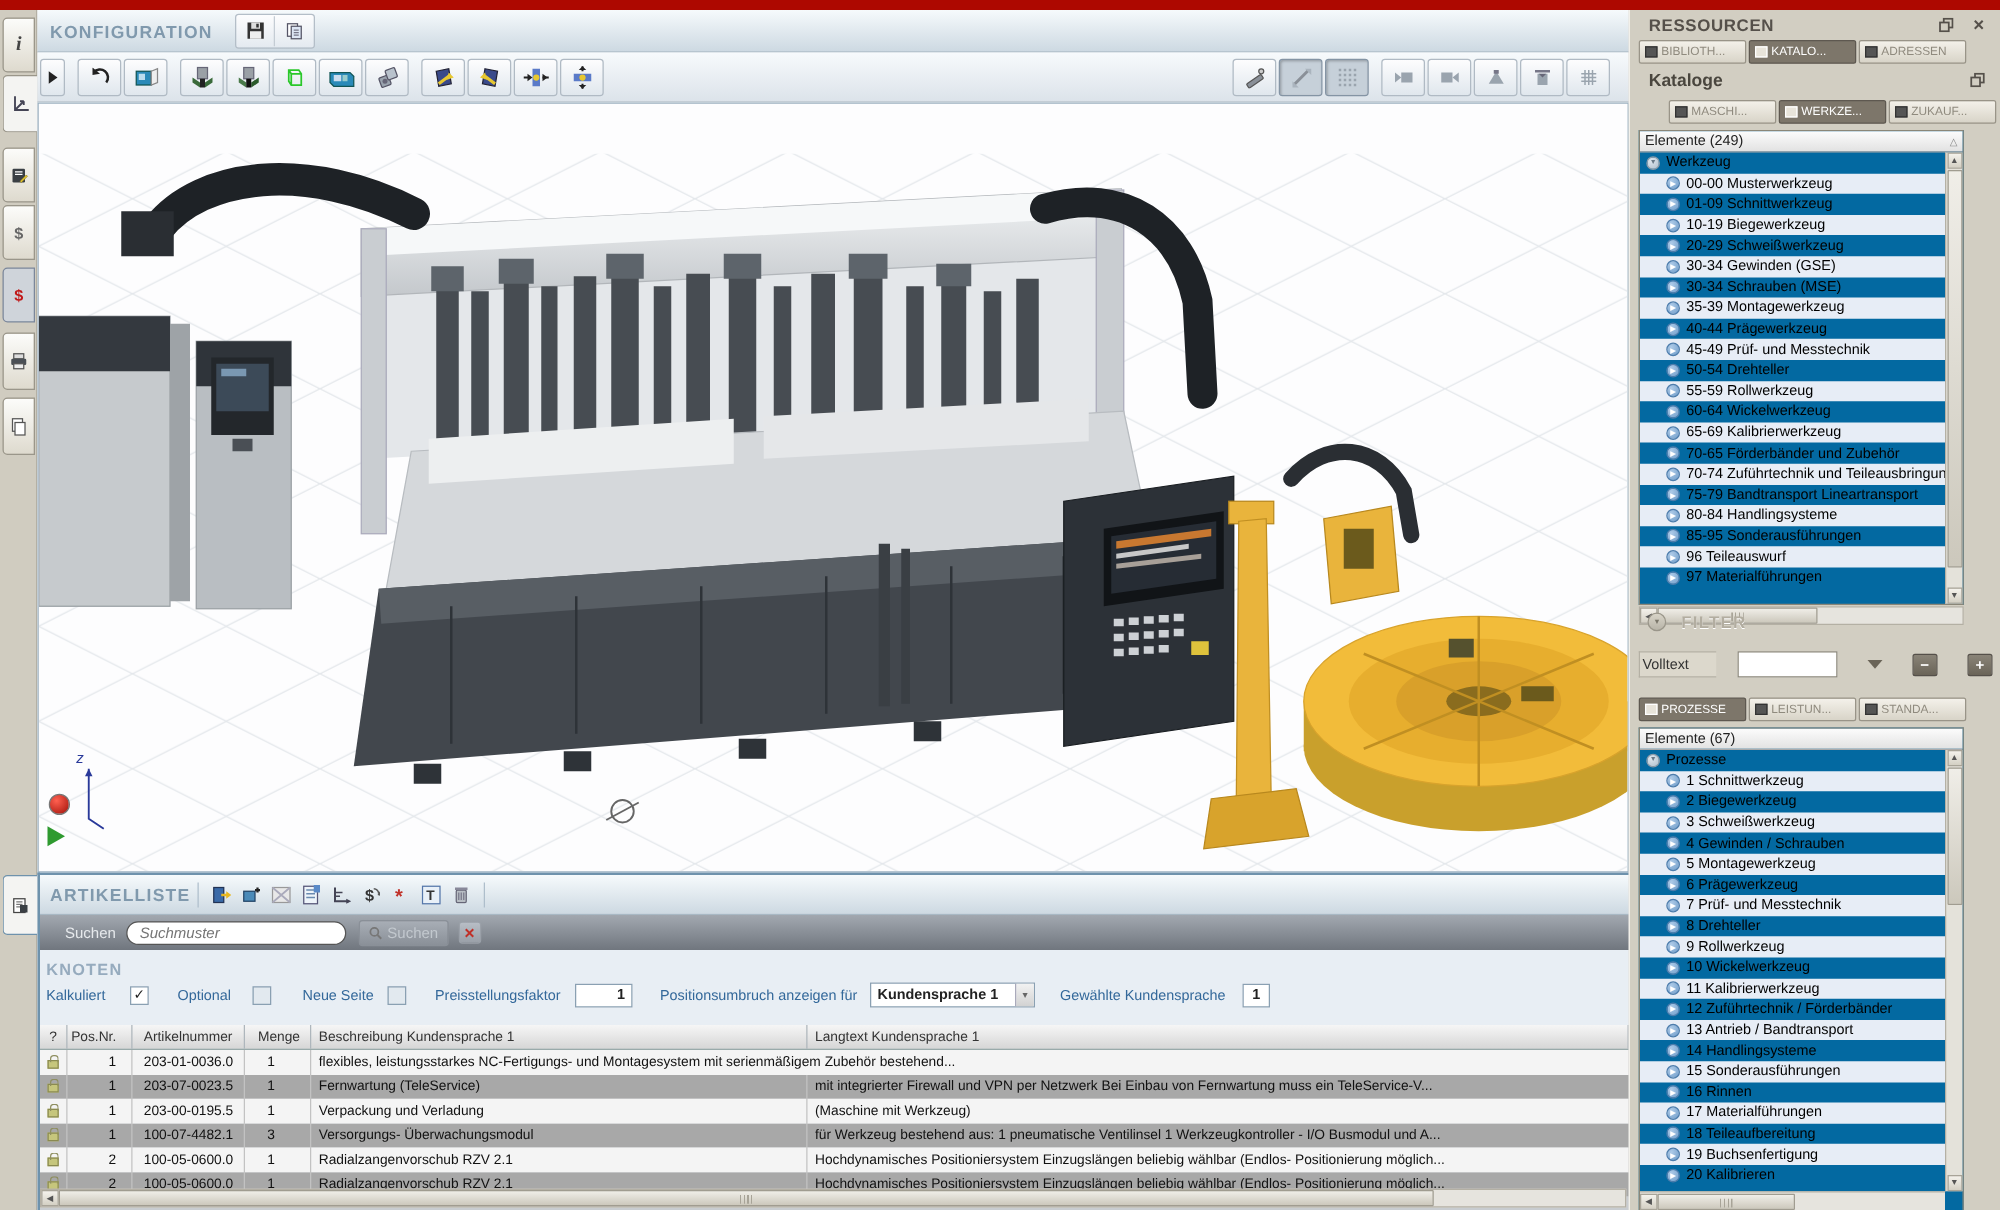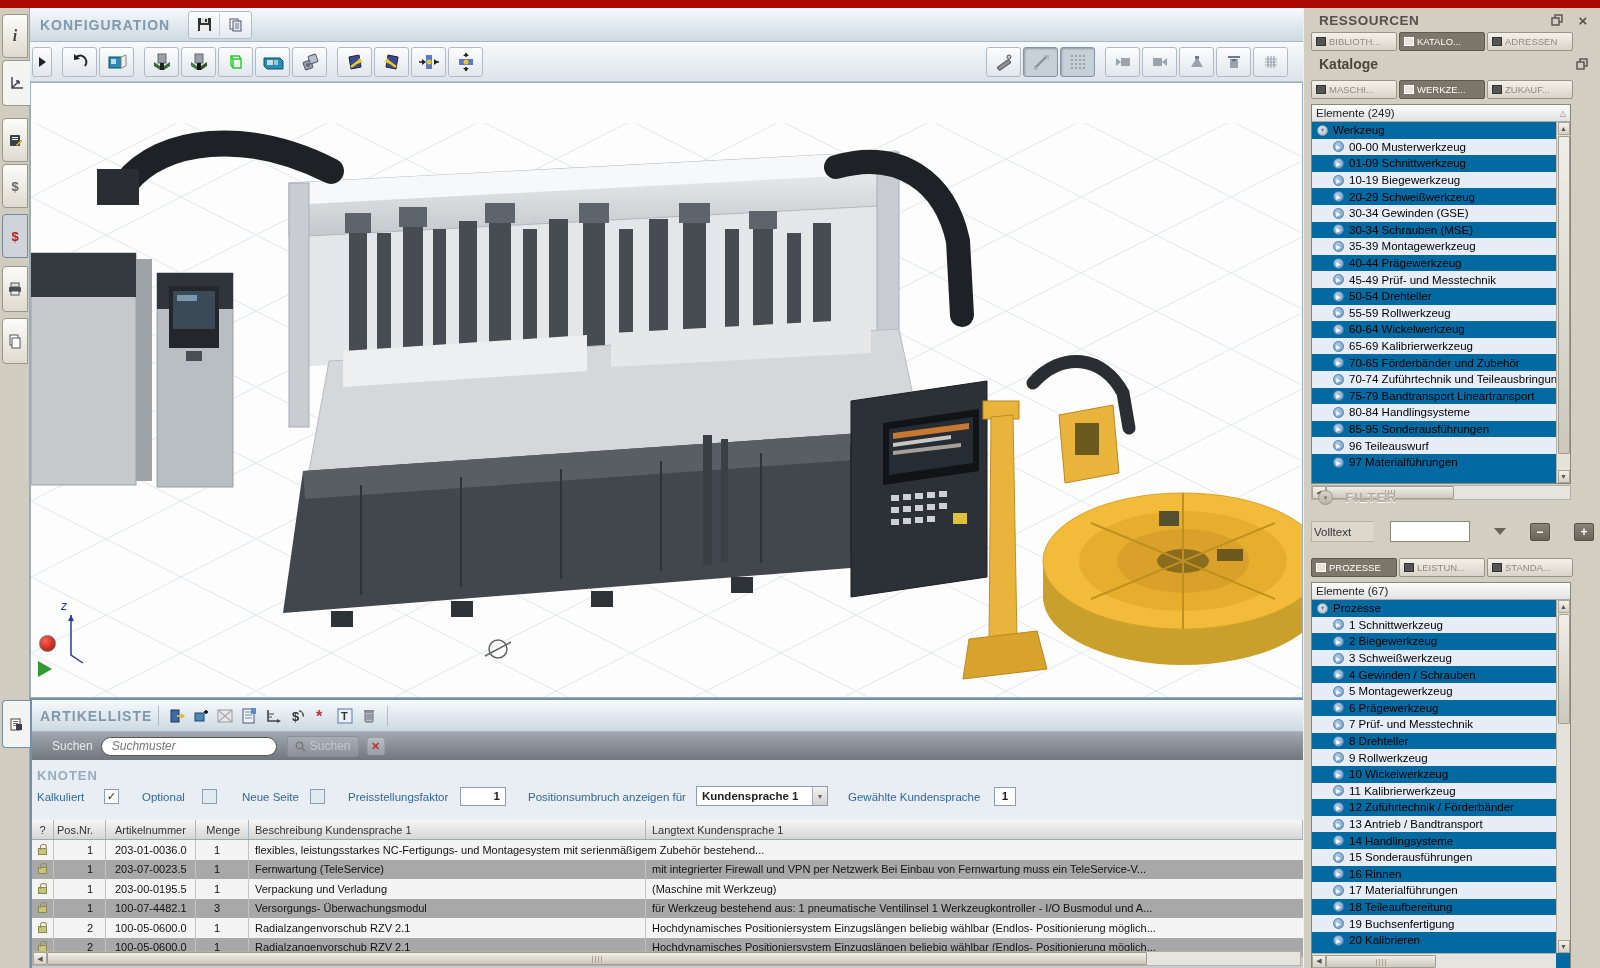--- a/index.html
+++ b/index.html
@@ -722,21 +722,21 @@
       </div>
 
     <span class="sec-title" style="top:48px;">Kataloge</span>
     <div class="winic" style="right:10px;top:48px;">
       <svg width="12" height="12" viewBox="0 0 12 12">
           <rect x="4" y="1" width="7" height="7" fill="none" stroke="#55504a" stroke-width="1.4"></rect>
           <rect x="1" y="4" width="7" height="7" fill="#d2cec2" stroke="#55504a" stroke-width="1.4"></rect>
         </svg>
     </div>
 
-    <div class="rtabs" style="top:72px;" id="kat-tabs">
+    <div class="rtabs" style="top:72px;margin-left:24px;" id="kat-tabs">
         <div class="rtab">
           <span class="mini-ic"></span>
           <span>MASCHI...</span>
         </div>
         <div class="rtab active">
           <span class="mini-ic"></span>
           <span>WERKZE...</span>
         </div>
         <div class="rtab">
           <span class="mini-ic"></span>

